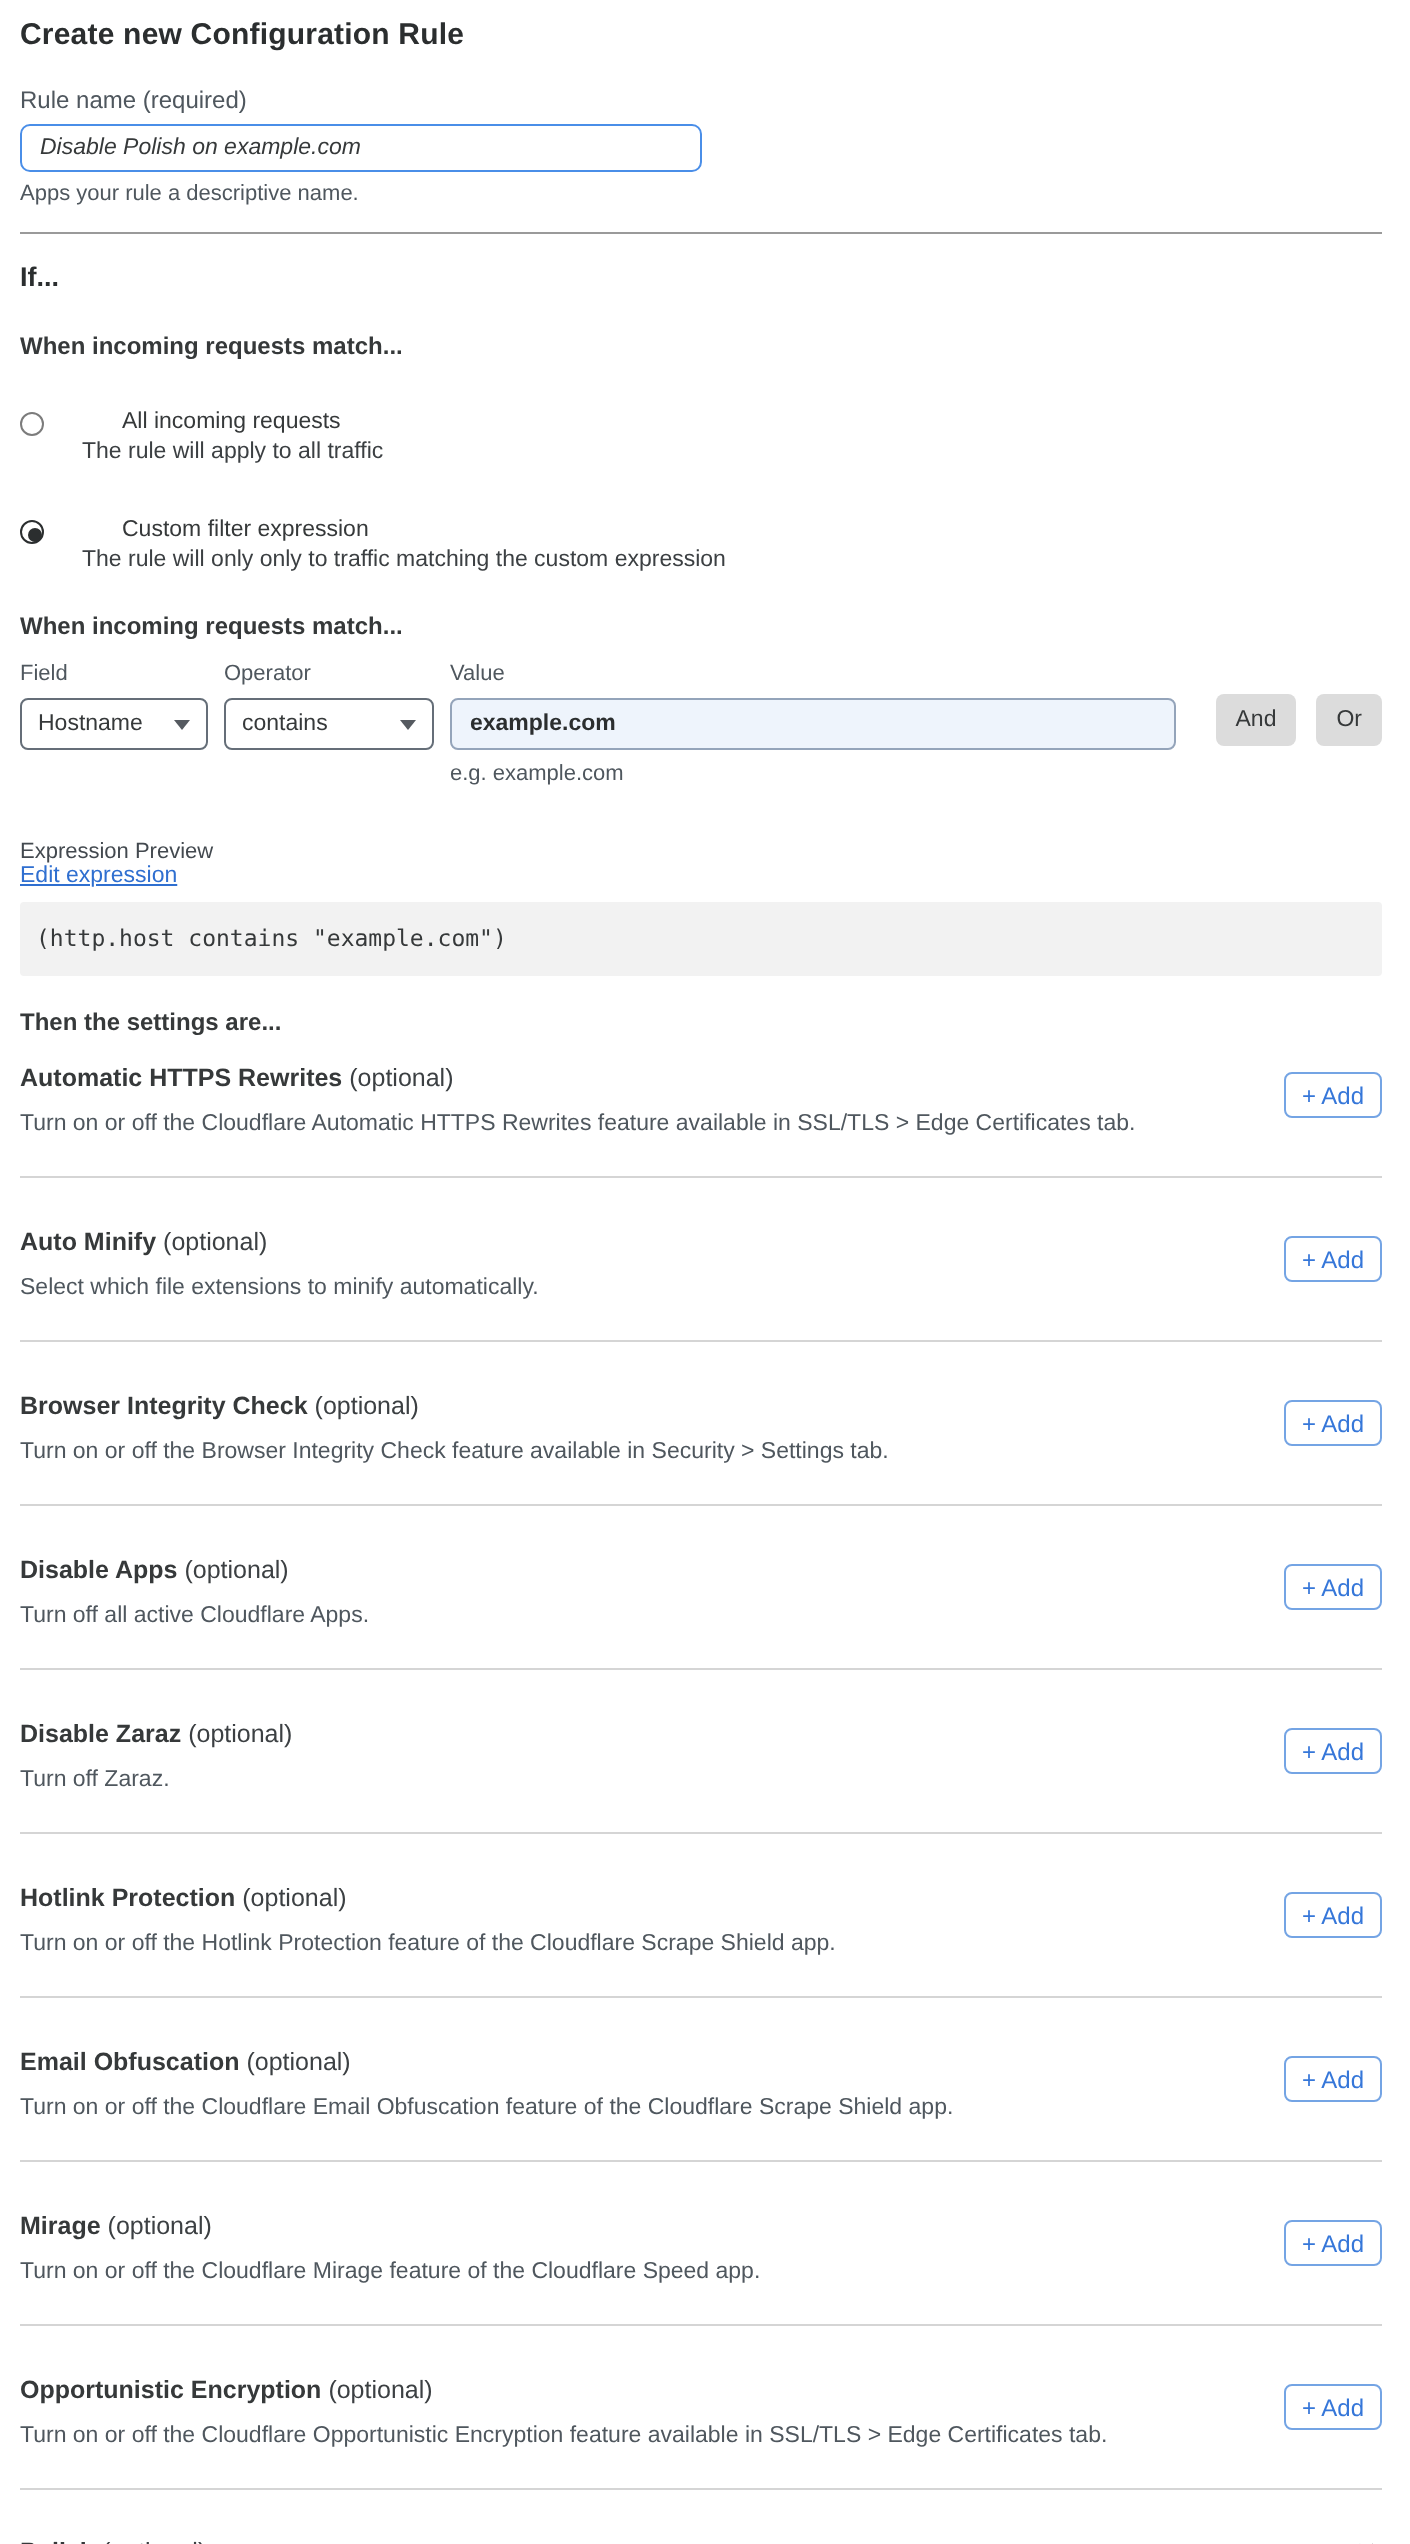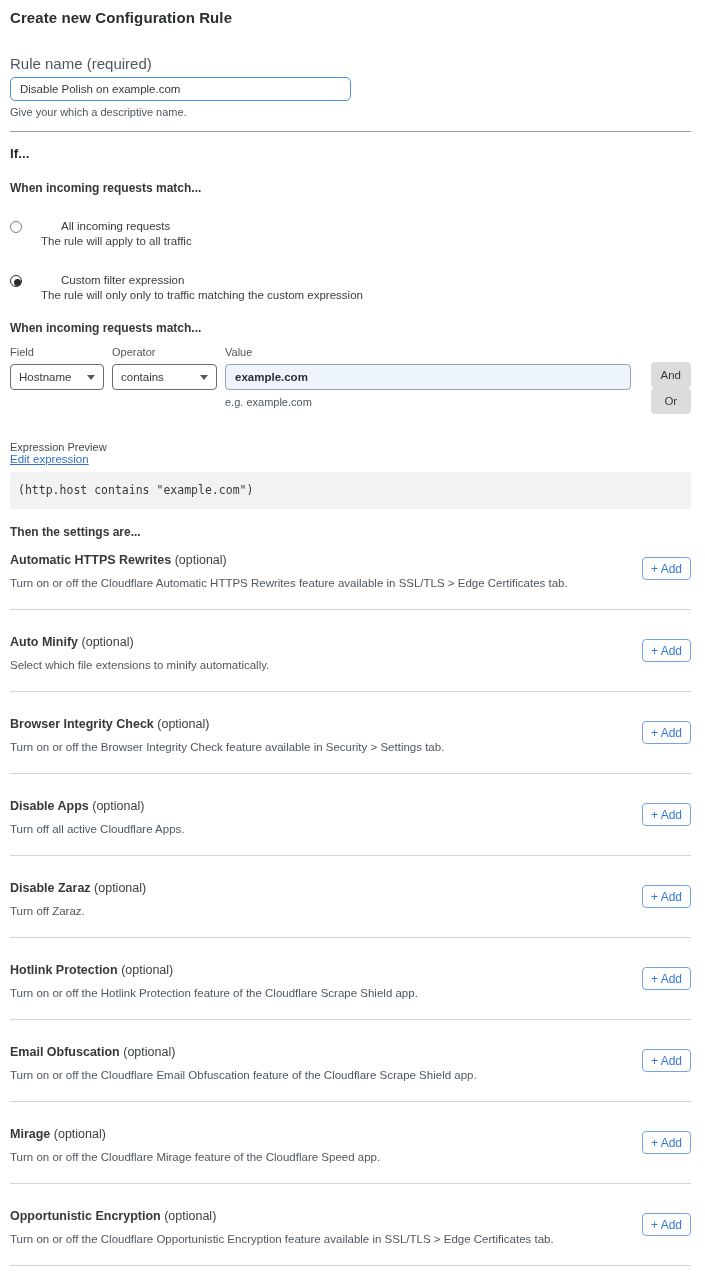--- a/index.html
+++ b/index.html
@@ -6,26 +6,26 @@
   html, body { background: #ffffff; }
   body {
     width: 705px; height: 1272px; overflow: hidden;
     font-family: "Liberation Sans", "DejaVu Sans", sans-serif;
     color: #36393a;
   }
   .wrap { padding: 9px 14px 10px 10px; }
 
   .page-title { font-size: 15px; font-weight: 700; color: #2b2e2f; letter-spacing: .1px; }
 
-  .field-label { font-size: 15px; color: #4f575e; margin-top: 29px; }
+  .field-label { font-size: 12px; color: #4f575e; margin-top: 17px; }
   .rule-name-input {
     display: block; margin-top: 5px; width: 341px; height: 24px;
     border: 1.5px solid #4a8ee8; border-radius: 5px; outline: none;
     padding: 0 9px; font-size: 11.5px; color: #36393a;
-    font-family: "Liberation Sans", sans-serif; background: #fff;
+    font-family: "Liberation Sans", sans-serif; background: #fff; font-style: italic;
   }
   .helper { font-size: 11px; color: #4f575e; margin-top: 5px; }
 
   .divider-major { border: none; border-top: 1px solid #9a9a9a; margin-top: 13px; }
 
   .h-if { font-size: 13.5px; font-weight: 700; margin-top: 14px; color: #2b2e2f; }
   .h-match { font-size: 12px; font-weight: 700; margin-top: 20px; }
 
   .radio-option { display: flex; margin-top: 25px; cursor: default; }
   .radio-option + .radio-option { margin-top: 27px; }
@@ -57,21 +57,21 @@
   .caret {
     width: 0; height: 0; border-left: 4px solid transparent;
     border-right: 4px solid transparent; border-top: 5px solid #555a60;
   }
   .value-input {
     width: 100%; height: 26px; border: 1px solid #94a4ba; border-radius: 4px;
     background: #eef4fc; padding: 0 9px; font-size: 11.5px; font-weight: 600;
     color: #2b2e2f; outline: none; font-family: "Liberation Sans", sans-serif;
   }
   .value-hint { font-size: 11px; color: #4f575e; margin-top: 6px; }
-  .andor { display: flex; margin-left: 10px; padding-top: 16px; flex-direction: column; }
+  .andor { display: flex; margin-left: 10px; padding-top: 16px; }
   .btn-gray {
     border: none; background: #dcdcdc; color: #36393a; border-radius: 4px;
     font-size: 11.5px; height: 26px; padding: 0 10px; margin-left: 10px;
     font-family: "Liberation Sans", sans-serif; cursor: pointer;
   }
 
   .preview-head { display: flex; justify-content: space-between; align-items: baseline; margin-top: 27px; flex-direction: column; }
   .preview-label { font-size: 11px; color: #43494f; }
   .edit-link { font-size: 11.5px; color: #2f6fd0; text-decoration: underline; cursor: pointer; }
   .code-block {
@@ -104,21 +104,21 @@
 </style>
 </head>
 <body>
 
 <div class="wrap">
 
   <div class="page-title">Create new Configuration Rule</div>
 
   <div class="field-label">Rule name (required)</div>
   <input class="rule-name-input" type="text" value="Disable Polish on example.com" style="">
-  <div class="helper">Give your which a descriptive name.</div>
+  <div class="helper">Apps your rule a descriptive name.</div>
 
   <hr class="divider-major">
 
   <div class="h-if">If...</div>
   <div class="h-match">When incoming requests match...</div>
 
   <div class="radio-option">
     <span class="radio-circle"></span>
     <span class="radio-texts">
       <div class="radio-label">All incoming requests</div>

